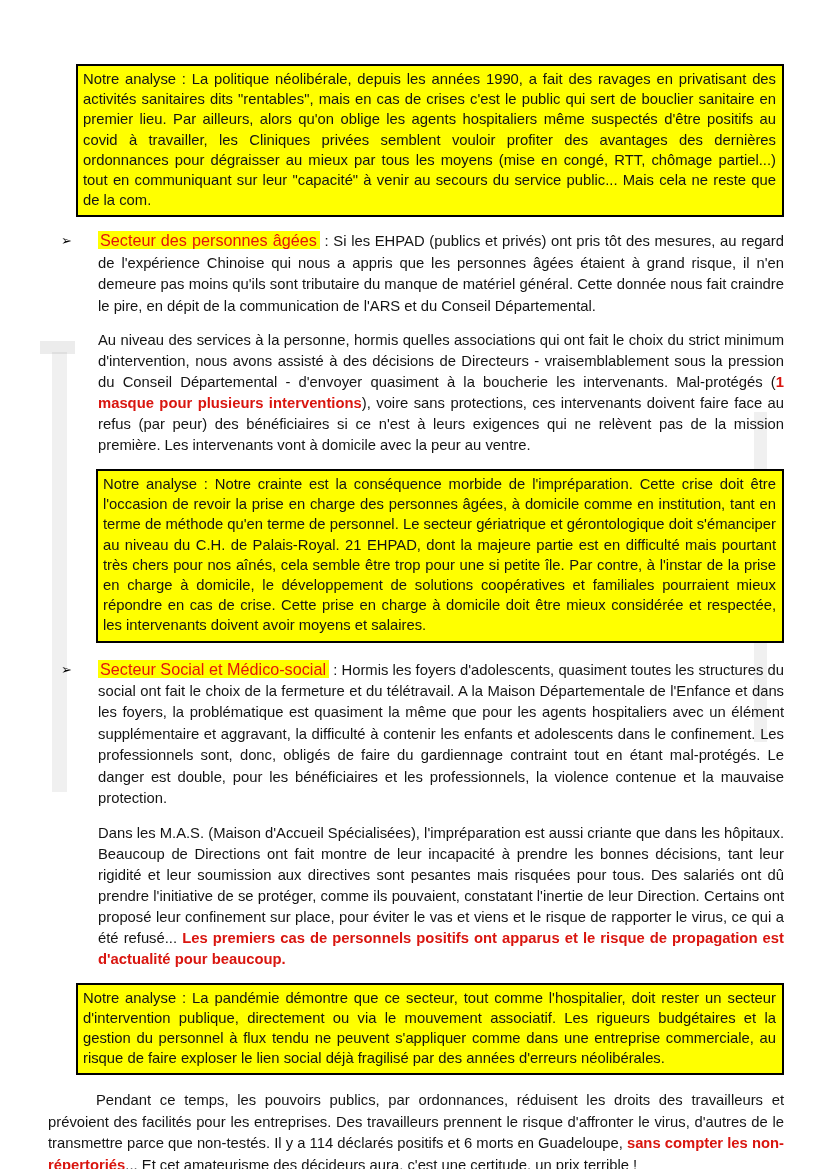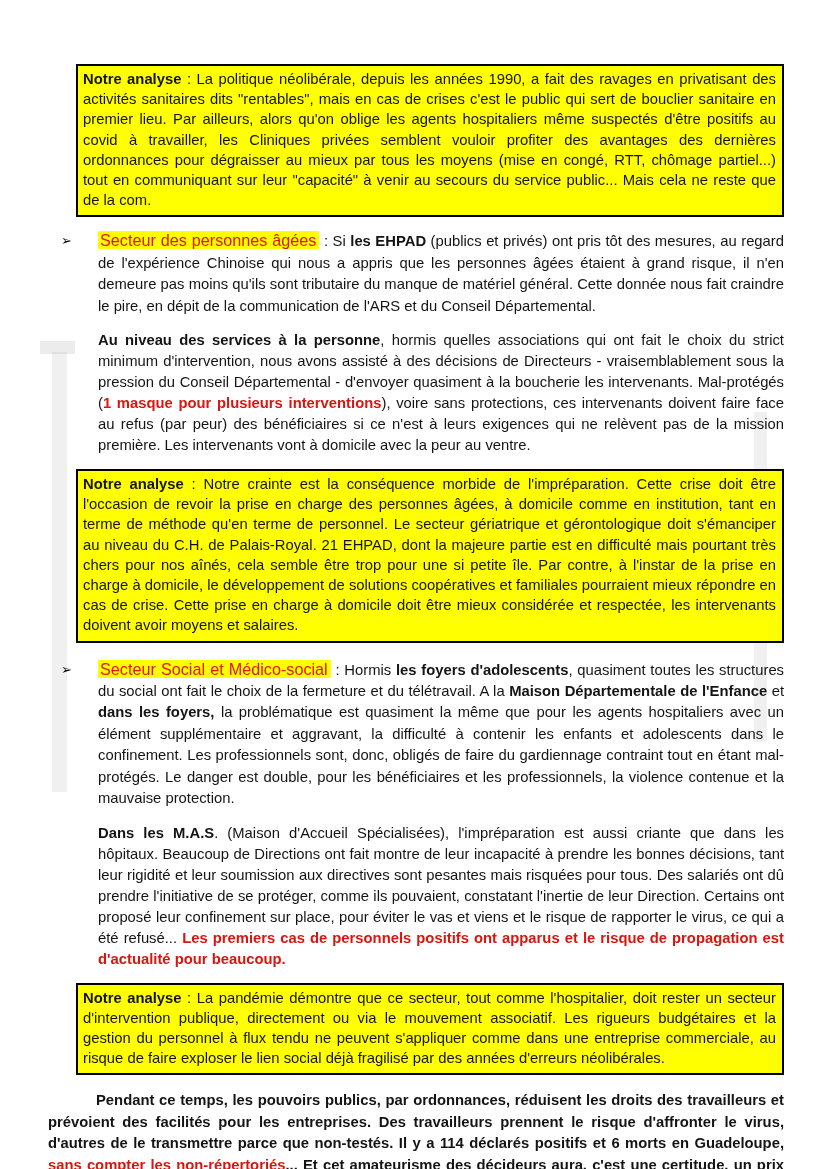--- a/index.html
+++ b/index.html
@@ -27,23 +27,23 @@
   .bullet{position:absolute;left:-37px;top:0;font-size:13px;color:#000;}
   .shead{
     background:#ffff00;
     color:#e3140d;
     font-weight:normal;
     font-size:16.2px;
     padding:0 3px 0 2px;
   }
   .ssep{font-weight:normal;color:#141414;}
   .subpara{margin:13px 0 13px 22px;text-align:justify;line-height:21px;}
-  .gap-box{margin-top:12px;}
+  .gap-box{margin-top:12px;margin-left:20px;}
   .run-n{font-weight:normal;color:inherit;}
-  .run-b{font-weight:bold;color:inherit;}
+  .run-b{font-weight:normal;color:inherit;}
   .run-rb{font-weight:bold;color:#d9150f;}
   .closing{
     margin:15px 0 0 -28px;
     font-weight:bold;
     text-align:justify;
     text-indent:48px;
     line-height:21.4px;
   }
 </style>
 </head>

